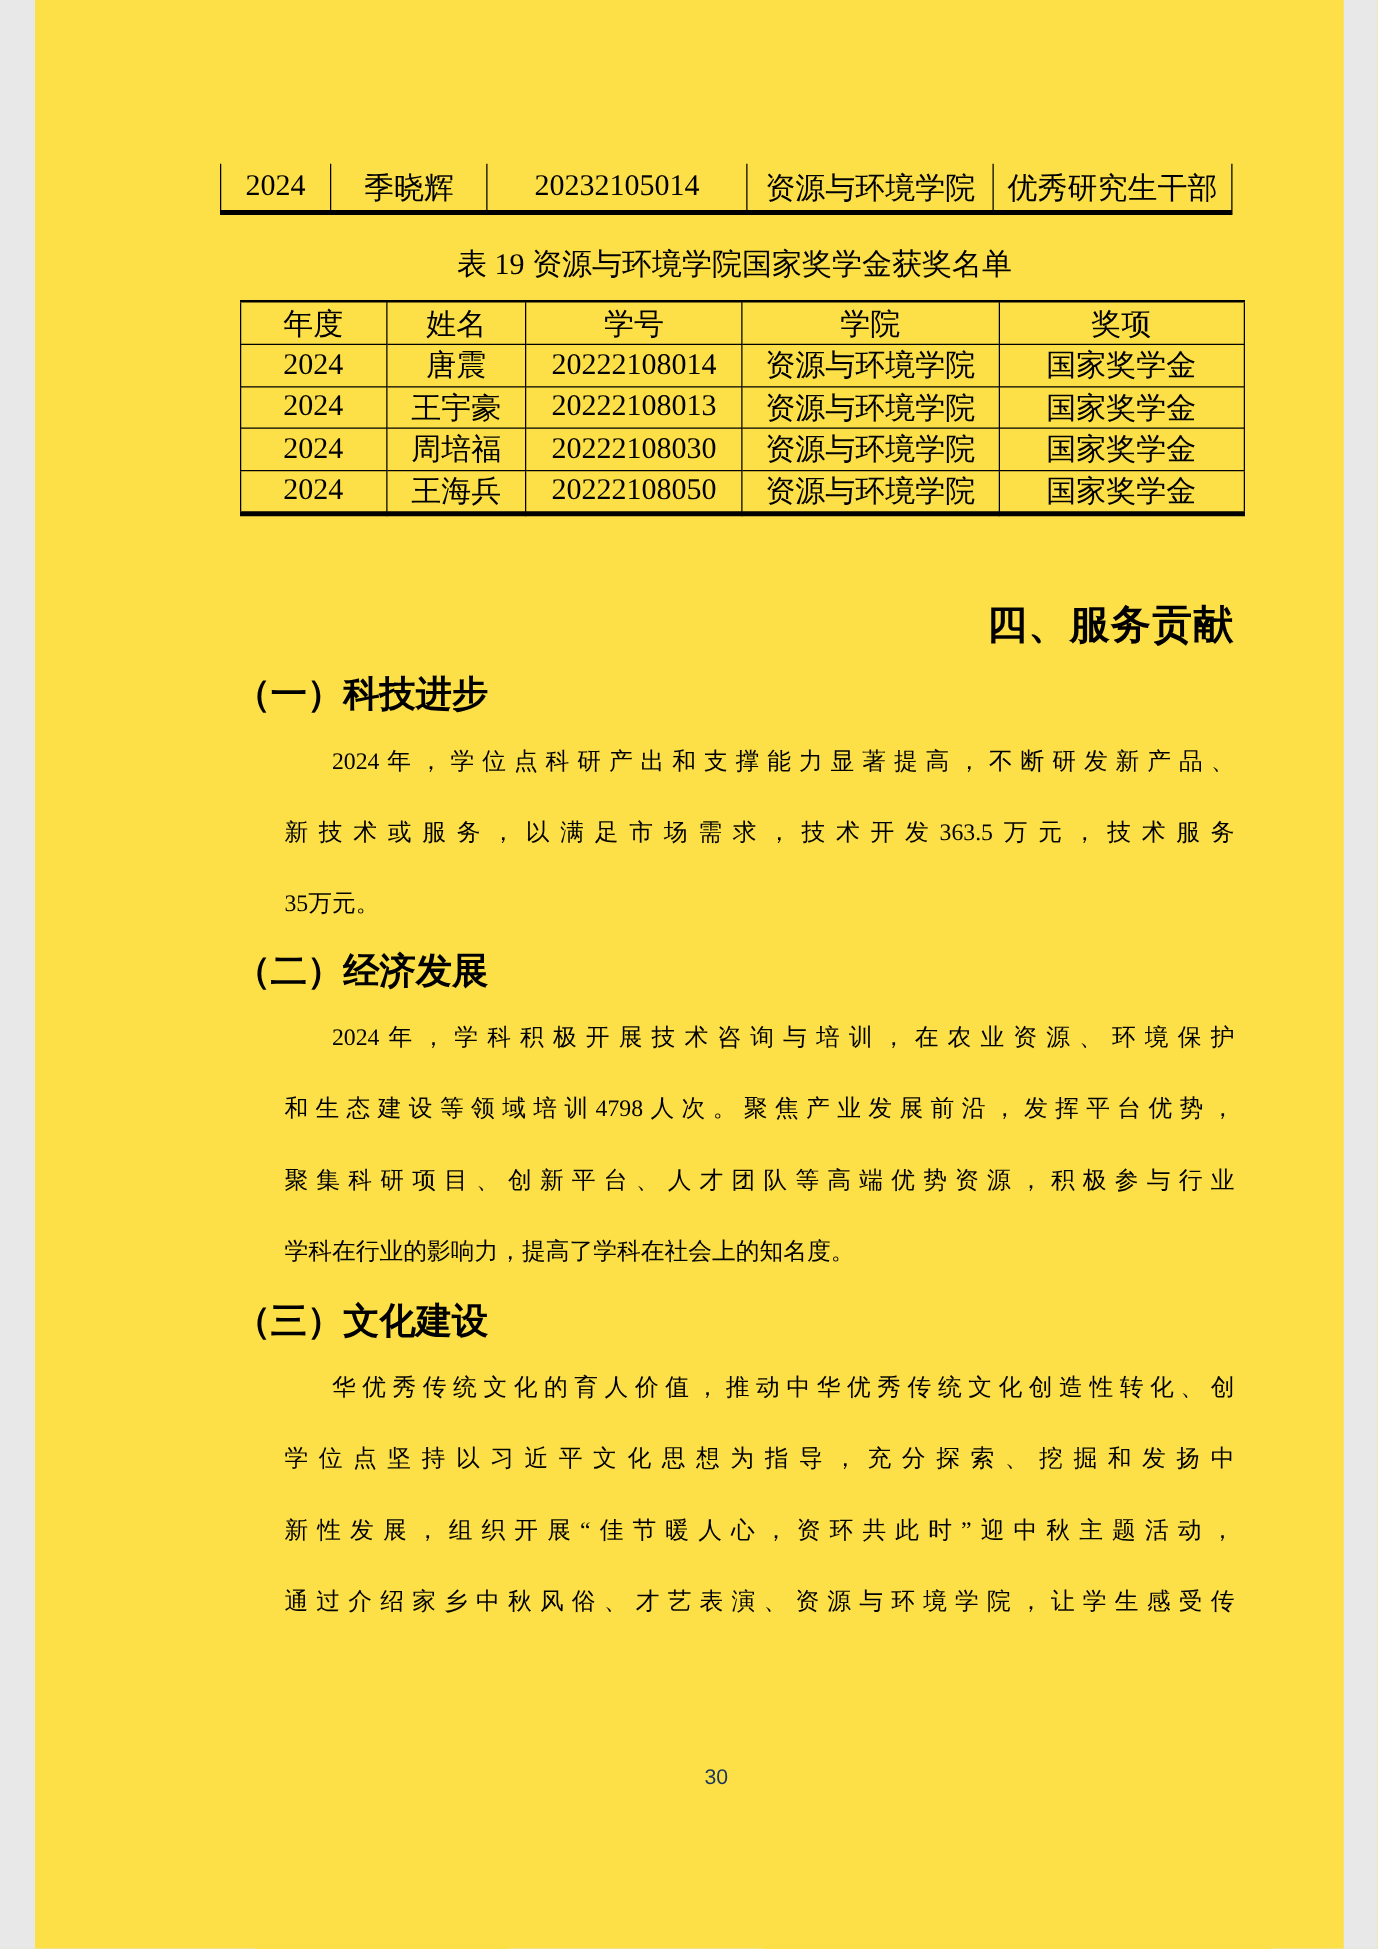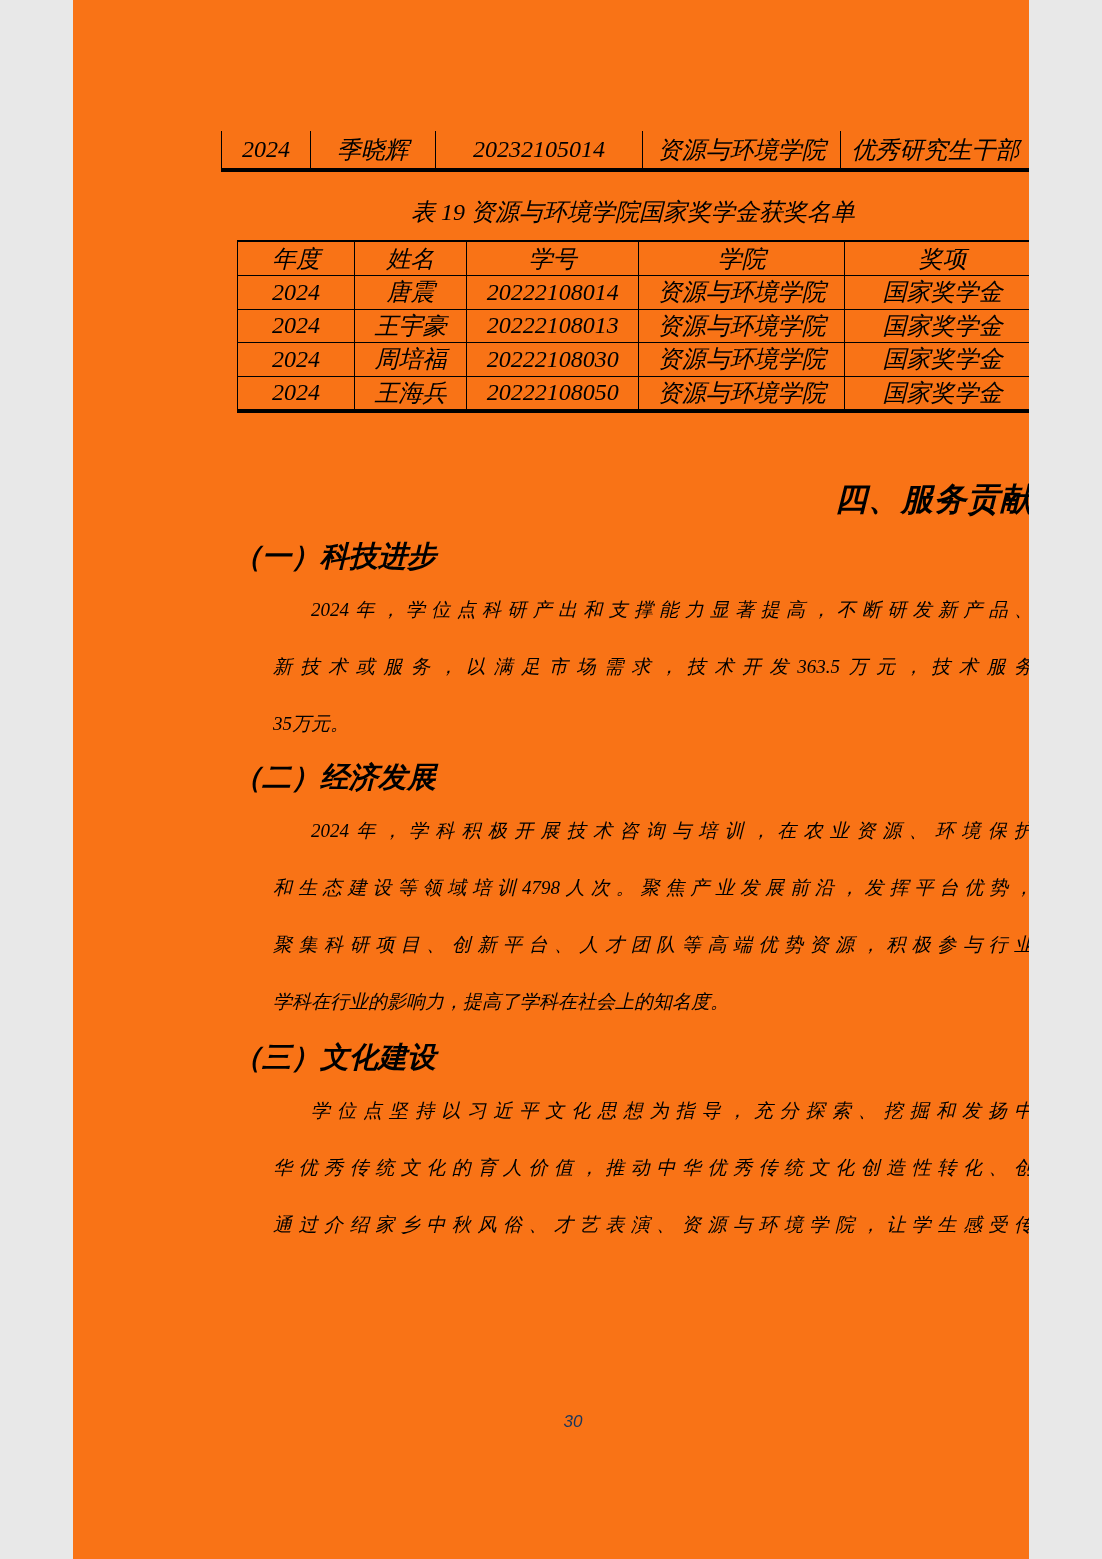--- a/index.html
+++ b/index.html
@@ -1,25 +1,24 @@
 <!DOCTYPE html>
 <html><head>
 <meta charset="utf-8">
 <style>
   html,body { margin:0; padding:0; background:#e8e8e8; }
   .page {
     position: relative;
-    width: 956px;
+    width: 1047px;
     height: 1559px;
     margin: 0 auto;
-    background: #f97316;
+    background: #fde047;
     color: #000000;
     font-family: "Liberation Serif", "DejaVu Serif", serif;
     overflow: hidden;
-    font-style: italic;
   }
   .content {
     position: absolute;
     left: 160px;
     top: 0;
     width: 800px;
   }
 
   
   table { border-collapse: collapse; table-layout: fixed; }
@@ -199,21 +198,22 @@
     <div class="h2 h2-2">（二）经济发展</div>
     <div class="para">
         <div class="line">2024年，学科积极开展技术咨询与培训，在农业资源、环境保护</div>
         <div class="line">和生态建设等领域培训4798人次。聚焦产业发展前沿，发挥平台优势，</div>
         <div class="line">聚集科研项目、创新平台、人才团队等高端优势资源，积极参与行业</div>
         <div class="line">学科在行业的影响力，提高了学科在社会上的知名度。</div>
       </div>
 
     <div class="h2 h2-3">（三）文化建设</div>
     <div class="para cont">
+        <div class="line">华优秀传统文化的育人价值，推动中华优秀传统文化创造性转化、创</div>
         <div class="line">学位点坚持以习近平文化思想为指导，充分探索、挖掘和发扬中</div>
-        <div class="line">华优秀传统文化的育人价值，推动中华优秀传统文化创造性转化、创</div>
+        <div class="line">新性发展，组织开展“佳节暖人心，资环共此时”迎中秋主题活动，</div>
         <div class="line">通过介绍家乡中秋风俗、才艺表演、资源与环境学院，让学生感受传</div>
       </div>
 
   </div>
 
   <div class="page-number">30</div>
 </div>
 
 </body></html>

